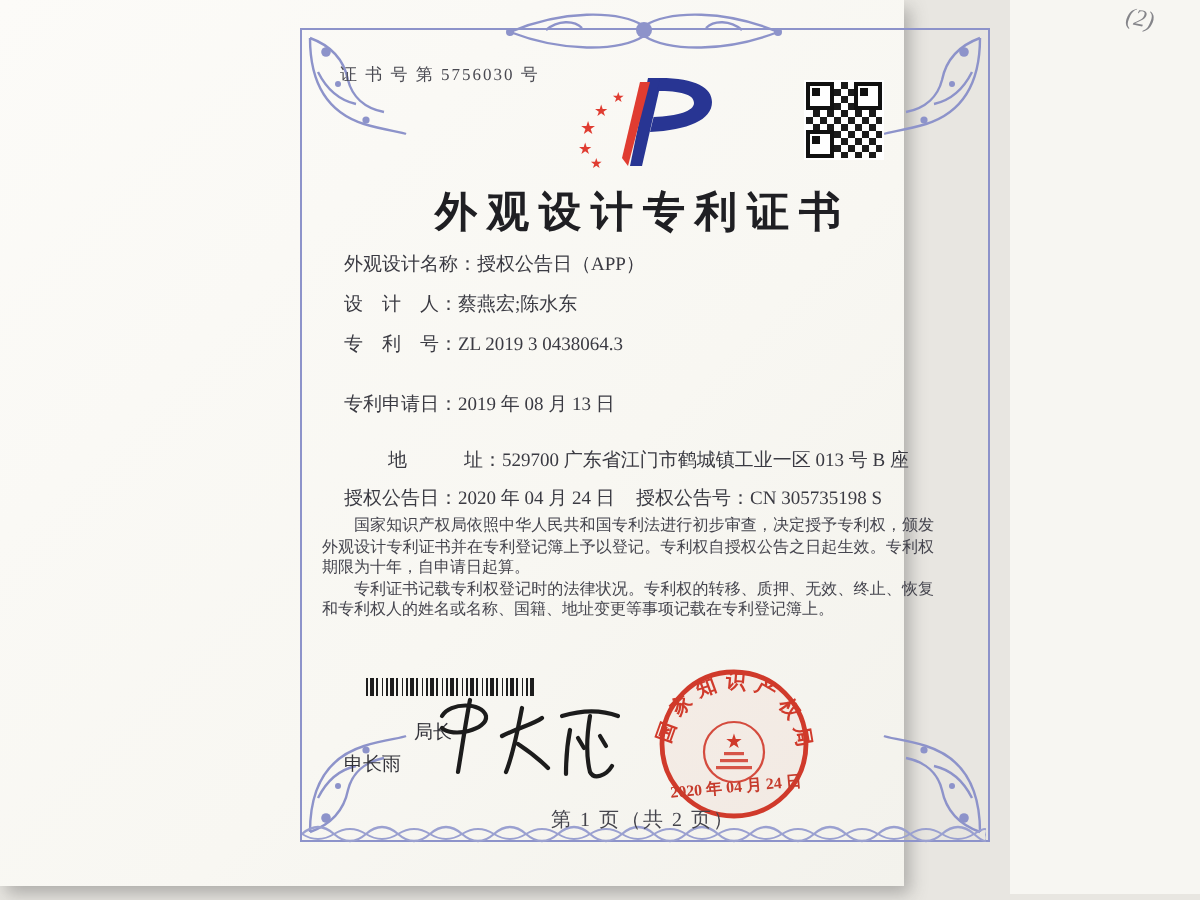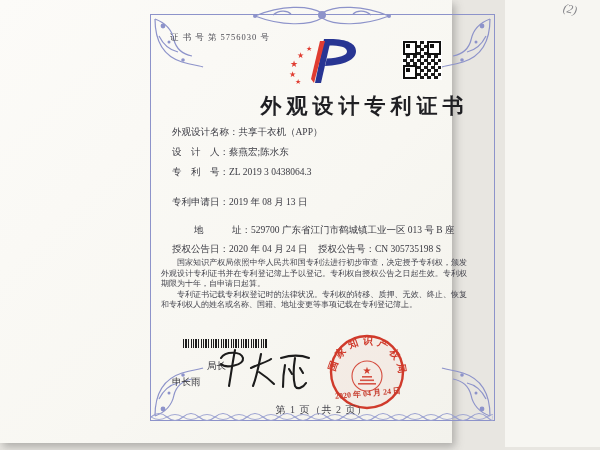--- a/index.html
+++ b/index.html
@@ -19,21 +19,21 @@
   .top-ornament{position:absolute;left:251px;top:3px;}
   .bottom-lace{position:absolute;left:151px;top:409px;}
   .cert-no{position:absolute;left:170px;top:32px;font-size:8.5px;letter-spacing:1px;color:#4a4a52;}
   .logo{position:absolute;left:284px;top:36px;}
   .qr{position:absolute;left:403px;top:41px;width:38px;height:38px;
       background:repeating-conic-gradient(#1b1b1b 0 25%,#fff 0 50%) 0 0/7px 7px;outline:1px solid #fff;}
   .qr-finder{position:absolute;width:10px;height:10px;border:2px solid #111;background:#fff;}
   .qr-finder i{position:absolute;left:1px;top:1px;width:4px;height:4px;background:#111;display:block;}
   .qf1{left:0;top:0;} .qf2{right:0;top:0;} .qf3{left:0;bottom:0;}
   .title{position:absolute;left:150px;top:92px;width:343px;text-align:center;
-         font-size:21px;font-weight:bold;letter-spacing:5px;color:#1f1f23;padding-left:43px;}
+         font-size:21px;font-weight:bold;letter-spacing:5px;color:#1f1f23;}
   .row{position:absolute;left:172px;font-size:9.5px;color:#3a3a42;white-space:nowrap;}
   .r0{top:126px;} .r1{top:146px;} .r2{top:166px;} .r3{top:196px;} .r4{top:205px;} .r5{top:224px;margin-left:22px;}
   .r-grant{top:243px;width:320px;}
   .grant-no{position:absolute;left:146px;top:0;white-space:nowrap;}
   .paras{position:absolute;left:161px;top:258px;width:306px;font-size:8px;line-height:10.5px;
          color:#45454e;text-align:justify;}
   .paras p{margin:0;text-indent:2em;}
   .barcode{position:absolute;left:183px;top:339px;width:84px;height:9px;
     background:repeating-linear-gradient(90deg,#1d1d1d 0 1px,transparent 1px 2px,#1d1d1d 2px 4px,
       transparent 4px 5px,#1d1d1d 5px 6px,transparent 6px 8px,#1d1d1d 8px 8.5px,transparent 8.5px 10px);}
@@ -139,21 +139,21 @@
       <span class="qr-finder qf2">
           <i></i>
         </span>
       <span class="qr-finder qf3">
           <i></i>
         </span>
     </div>
 
     <div class="title">外观设计专利证书</div>
 
-    <div class="row r0"><span>外观设计名称：</span><span>共享干衣机（APP）</span></div>
+    <div class="row r0"><span>外观设计名称：</span><span>授权公告日（APP）</span></div>
     <div class="row r1"><span>设　计　人：</span><span>蔡燕宏;陈水东</span></div>
     <div class="row r2"><span>专　利　号：</span><span>ZL 2019 3 0438064.3</span></div>
     <div class="row r3"><span>专利申请日：</span><span>2019 年 08 月 13 日</span></div>
     <div class="row r5"><span>地　　　址：</span><span>529700 广东省江门市鹤城镇工业一区 013 号 B 座</span></div>
 
     <div class="row r-grant">
       <span><span>授权公告日：</span><span>2020 年 04 月 24 日</span></span>
       <span class="grant-no"><span>授权公告号：</span><span>CN 305735198 S</span></span>
     </div>
 

